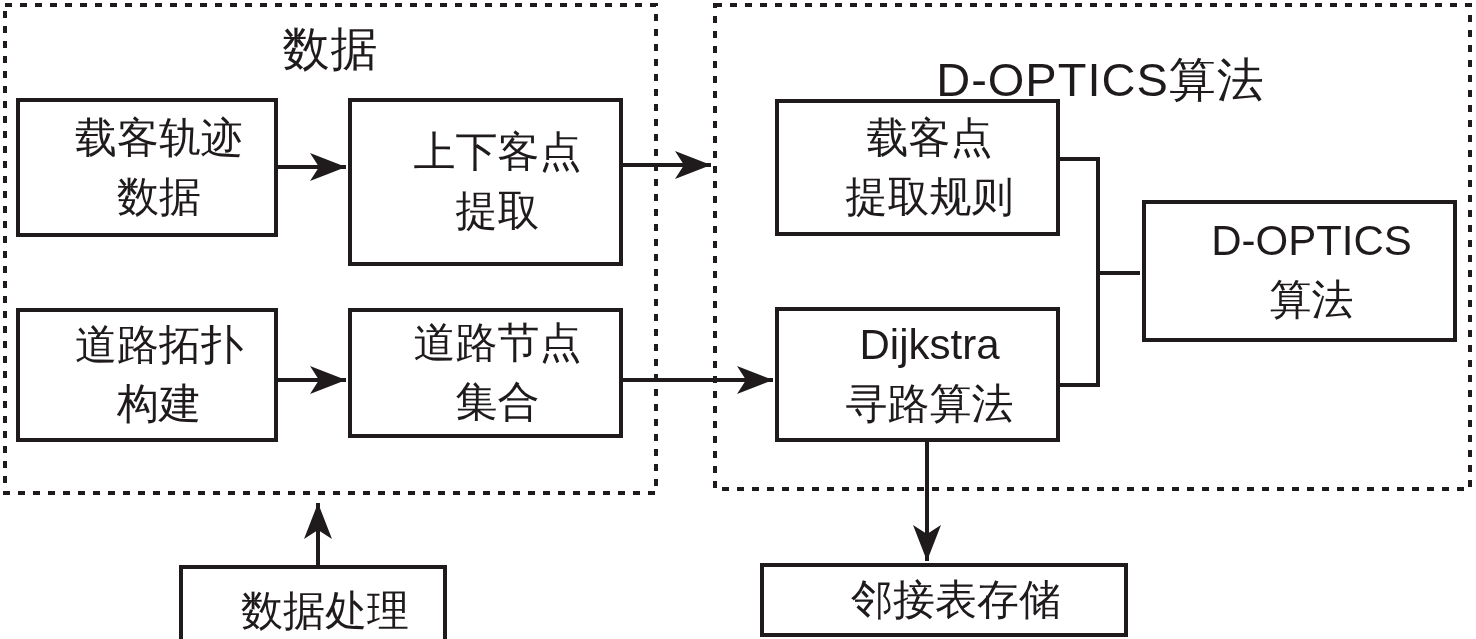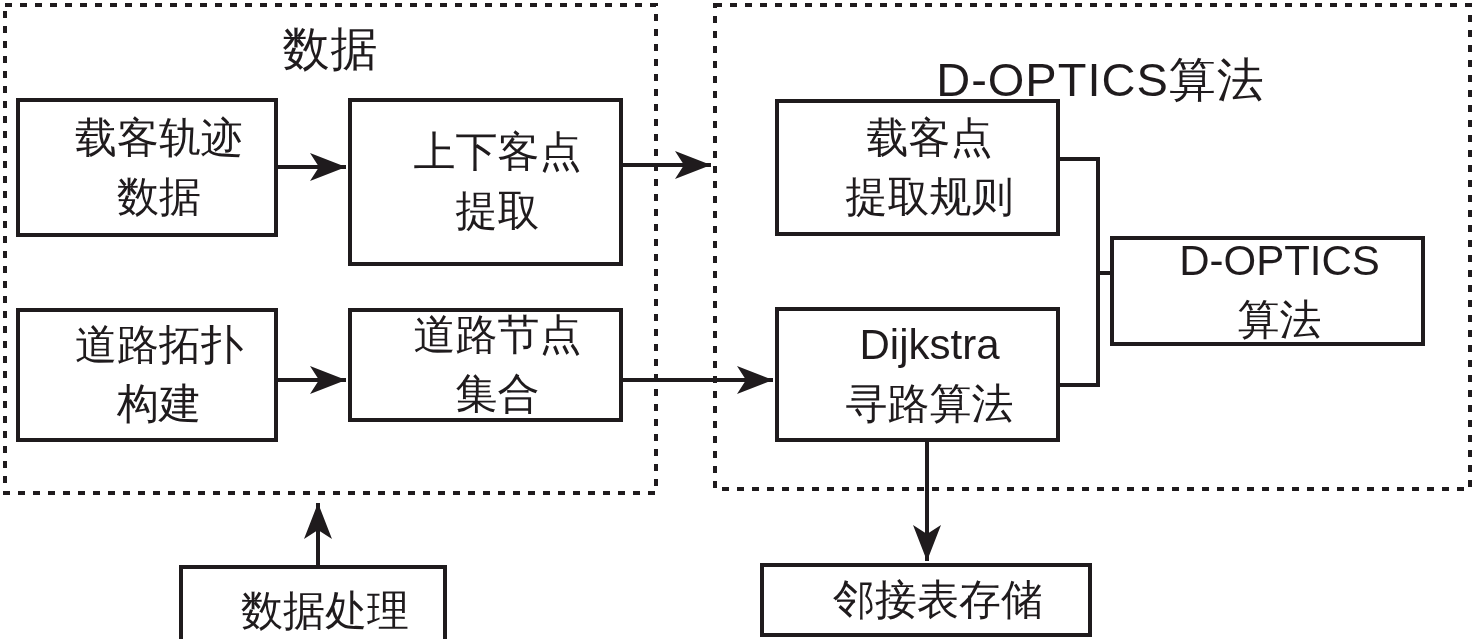--- a/index.html
+++ b/index.html
@@ -70,29 +70,29 @@
 
   <div class="node" style="left:16px;top:98px;width:262px;height:139px;">载客轨迹
 数据</div>
 
   <div class="node" style="left:348px;top:98px;width:275px;height:168px;">上下客点
 提取</div>
 
   <div class="node" style="left:16px;top:308px;width:262px;height:134px;">道路拓扑
 构建</div>
 
-  <div class="node" style="left:348px;top:308px;width:275px;height:114px;">道路节点
+  <div class="node" style="left:348px;top:308px;width:275px;height:130px;">道路节点
 集合</div>
 
   <div class="node" style="left:775px;top:307px;width:285px;height:135px;">Dijkstra
 寻路算法</div>
 
   <div class="node" style="left:775px;top:99px;width:285px;height:137px;">载客点
 提取规则</div>
 
-  <div class="node" style="left:1110px;top:200px;width:315px;height:110px;margin-top:36px;">D-OPTICS
+  <div class="node" style="left:1142px;top:200px;width:315px;height:142px;">D-OPTICS
 算法</div>
 
   <div class="node small" style="left:179px;top:565px;width:268px;height:92px;">数据处理</div>
 
-  <div class="node small" style="left:760px;top:563px;width:332px;height:74px;">邻接表存储</div>
+  <div class="node small" style="left:760px;top:563px;width:368px;height:74px;">邻接表存储</div>
 
 </div>
 
 </body></html>

